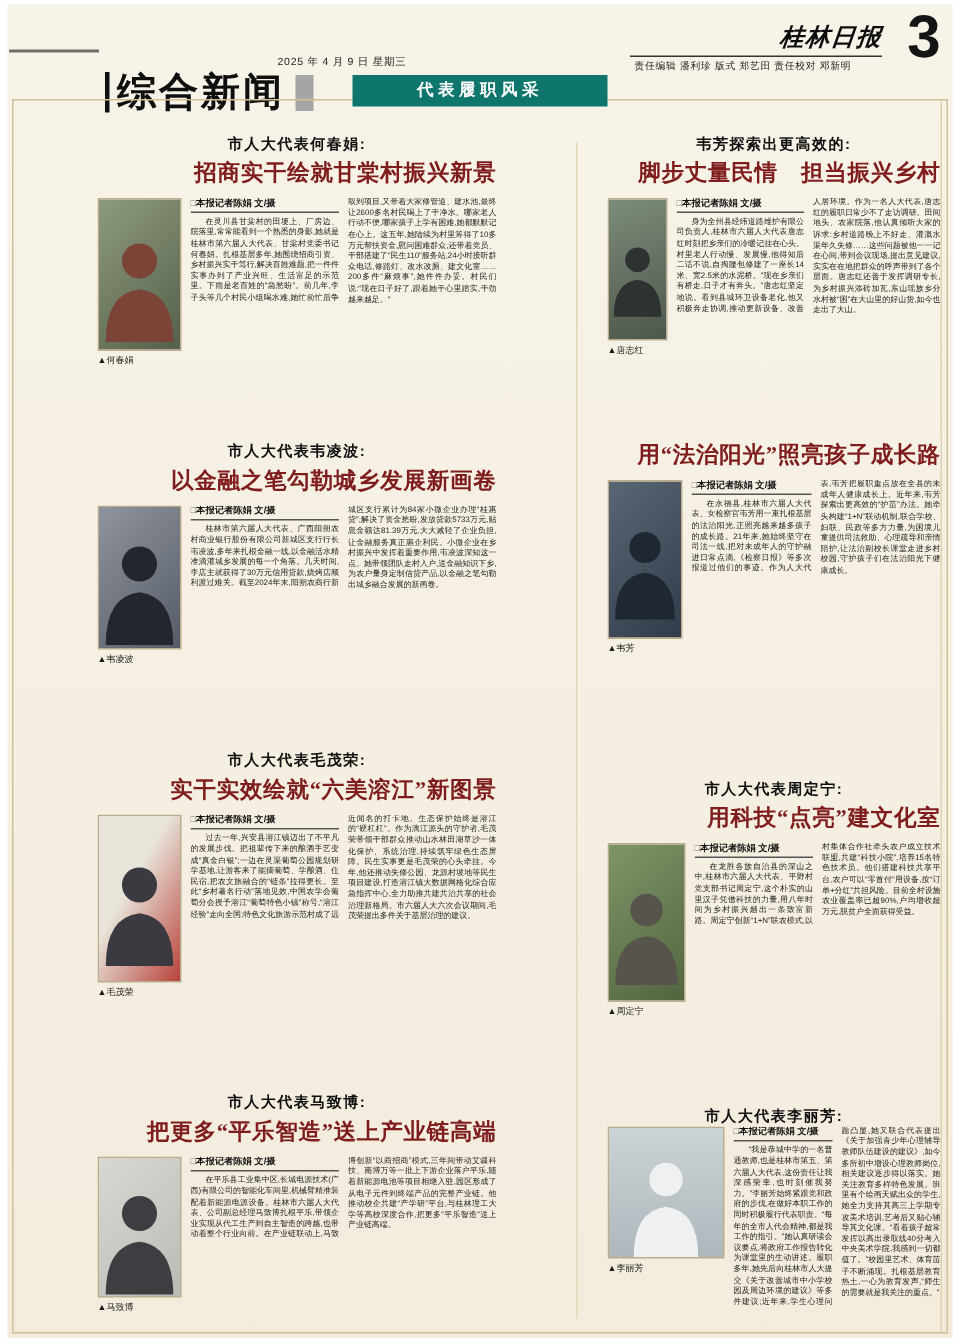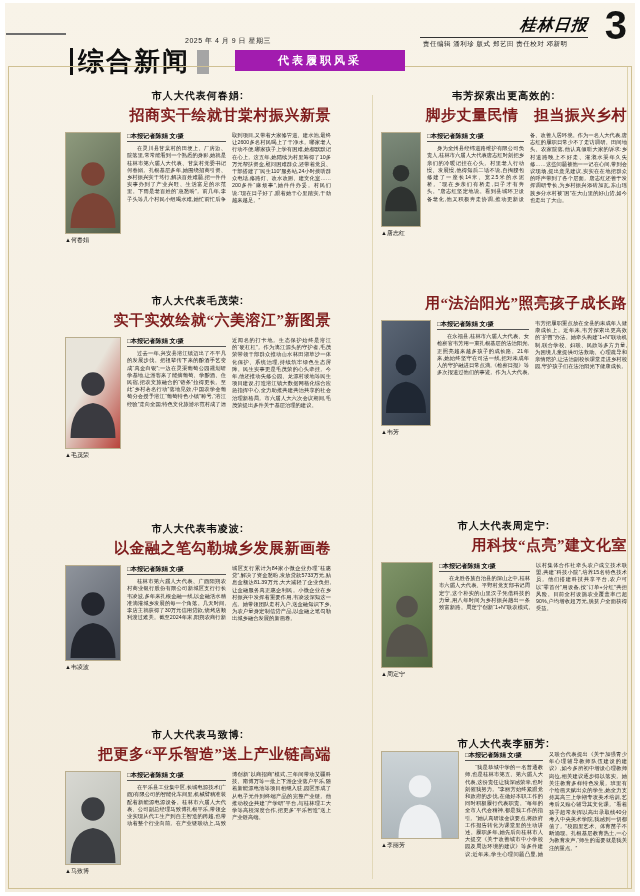--- a/index.html
+++ b/index.html
@@ -17,21 +17,21 @@
   .dateline { position:absolute; left:185px; top:36px; font-size:7px; color:#1d1d1d; letter-spacing:0.5px; }
   .masthead { position:absolute; right:52px; top:15px; font-size:16px; font-weight:900; font-style:italic; transform:skewX(-6deg); letter-spacing:1px; color:#0c0c0c; font-family:"Liberation Serif","DejaVu Serif",serif; }
   .pagenum { position:absolute; right:13px; top:5px; font-size:40px; font-weight:900; line-height:1; color:#141414; font-family:"Liberation Sans",sans-serif; }
   .h-rule-right { position:absolute; left:420px; top:37px; width:168px; height:1px; background:#333; }
   .staffline { position:absolute; left:423px; top:40px; font-size:6.5px; color:#1d1d1d; letter-spacing:0.5px; white-space:nowrap; }
 
   
   .banner { position:absolute; left:50%; transform:translateX(-50%); top:50px; width:170px; height:21px; line-height:21px; text-align:center; color:#fff; font-size:11px; font-weight:700; letter-spacing:3px; z-index:3; }
   .frame { position:absolute; left:8px; right:8px; top:66px; bottom:7px; border:1px solid #cfc093; }
   .frame-inner-right { position:absolute; top:0; bottom:0; right:3px; width:1px; background:#ddd2ac; }
-  .content { position:absolute; inset:0; padding:22px 4px 5px 56px; display:flex; }
+  .content { position:absolute; inset:0; padding:22px 4px 5px 56px; display:flex;gap:12px; }
   .col { display:flex; flex-direction:column; gap:10px; }
   .col-left { width:266px; }
   .gutter { width:50px; position:relative; flex:none; }
   .vrule { position:absolute; right:8px; top:6px; bottom:4px; width:1px; background:#e2d8b8; }
   .col-right { flex:1; }
 
   
   .art { overflow:hidden; display:flex; flex-direction:column; }
   .a-l1{height:195px}.a-l2{height:218px}.a-l3{height:196px}.a-l4{flex:1}
   .a-r1{height:192px}.a-r2{height:218px}.a-r3{height:208px}.a-r4{flex:1}
@@ -59,21 +59,21 @@
       <div class="section-title">综合新闻</div>
       <div class="gray-sq"></div>
     </div>
     <div class="dateline">2025 年 4 月 9 日  星期三</div>
     <div class="masthead">桂林日报</div>
     <div class="pagenum">3</div>
     <div class="h-rule-right"></div>
     <div class="staffline">责任编辑  潘利珍   版式  郑艺田   责任校对  邓新明</div>
   </div>
 
-  <div class="banner" style="background:#a21caf">代表履职风采</div>
+  <div class="banner" style="background:#0f766e">代表履职风采</div>
 
   <div class="frame">
     <div class="frame-inner-right"></div>
     <div class="content">
 
       <div class="col col-left">
 
         <article class="art a-l1">
           <div class="kicker">市人大代表何春娟:</div>
           <h2 class="headline">招商实干绘就甘棠村振兴新景</h2>
@@ -87,56 +87,56 @@
               </div>
               <div class="caption">▲何春娟</div>
             </div>
             <div class="text-cols">
               <div class="byline">□本报记者陈娟  文/摄</div>
               <p>在灵川县甘棠村的田埂上、厂房边、院落里,常常能看到一个熟悉的身影,她就是桂林市第六届人大代表、甘棠村党委书记何春娟。扎根基层多年,她围绕招商引资、乡村振兴实干笃行,解决百姓难题,把一件件实事办到了产业兴旺、生活富足的示范里。下雨是老百姓的“急愁盼”。前几年,李子头等几个村民小组喝水难,她忙前忙后争取到项目,又带着大家修管道、建水池,最终让2600多名村民喝上了干净水。哪家老人行动不便,哪家孩子上学有困难,她都默默记在心上。这五年,她陆续为村里筹得了10多万元帮扶资金,慰问困难群众,还带着党员、干部搭建了“民生110”服务站,24小时接听群众电话,修路灯、改水改厕、建文化室……200多件“麻烦事”,她件件办妥。村民们说:“现在日子好了,跟着她干心里踏实,干劲越来越足。”</p>
             </div>
           </div>
         </article>
 
+        <article class="art a-l3">
+          <div class="kicker">市人大代表韦凌波:</div>
+          <h2 class="headline">以金融之笔勾勒城乡发展新画卷</h2>
+          <div class="art-body">
+            <div class="photo-col">
+              <div class="photo" style="width:56px;height:96px;background:linear-gradient(135deg,#8f949c,#565c66);color:#23262e">
+                <svg viewBox="0 0 60 100">
+                    <circle cx="30" cy="40" r="13" fill="currentColor"></circle>
+                    <path d="M5 100 Q5 64 30 61 Q55 64 55 100 Z" fill="currentColor"></path>
+                  </svg>
+              </div>
+              <div class="caption">▲韦凌波</div>
+            </div>
+            <div class="text-cols">
+              <div class="byline">□本报记者陈娟  文/摄</div>
+              <p>桂林市第六届人大代表、广西阳朔农村商业银行股份有限公司新城区支行行长韦凌波,多年来扎根金融一线,以金融活水精准滴灌城乡发展的每一个角落。几天时间,李店主就获得了30万元信用贷款,烧烤店顺利渡过难关。截至2024年末,阳朔农商行新城区支行累计为84家小微企业办理“桂惠贷”,解决了资金愁盼,发放贷款5733万元,贴息金额达81.39万元,大大减轻了企业负担,让金融服务真正惠企利民。小微企业在乡村振兴中发挥着重要作用,韦凌波深知这一点。她带领团队走村入户,送金融知识下乡,为农户量身定制信贷产品,以金融之笔勾勒出城乡融合发展的新画卷。</p>
+            </div>
+          </div>
+        </article>
+
         <article class="art a-l2">
           <div class="kicker">市人大代表毛茂荣:</div>
           <h2 class="headline">实干实效绘就“六美溶江”新图景</h2>
           <div class="art-body">
             <div class="photo-col">
               <div class="photo" style="width:56px;height:112px;background:linear-gradient(120deg,#e8e4da 40%,#b8423a);color:#3a3a40">
                 <svg viewBox="0 0 60 100">
                     <circle cx="30" cy="40" r="13" fill="currentColor"></circle>
                     <path d="M5 100 Q5 64 30 61 Q55 64 55 100 Z" fill="currentColor"></path>
                   </svg>
               </div>
               <div class="caption">▲毛茂荣</div>
             </div>
             <div class="text-cols">
               <div class="byline">□本报记者陈娟  文/摄</div>
               <p>过去一年,兴安县溶江镇迈出了不平凡的发展步伐。把祖辈传下来的酿酒手艺变成“真金白银”;一边在灵渠葡萄公园规划研学基地,让游客来了能摘葡萄、学酿酒、住民宿,把农文旅融合的“链条”拉得更长。至此“乡村著名行动”落地见效,中国农学会葡萄分会授予溶江“葡萄特色小镇”称号,“溶江经验”走向全国;特色文化旅游示范村成了远近闻名的打卡地。生态保护始终是溶江的“硬杠杠”。作为漓江源头的守护者,毛茂荣带领干部群众推动山水林田湖草沙一体化保护、系统治理,持续筑牢绿色生态屏障。民生实事更是毛茂荣的心头牵挂。今年,他还推动失修公园、龙源村坡地等民生项目建设,打造溶江镇大数据网格化综合应急指挥中心,全力助推共建共治共享的社会治理新格局。市六届人大六次会议期间,毛茂荣提出多件关于基层治理的建议。</p>
-            </div>
-          </div>
-        </article>
-
-        <article class="art a-l3">
-          <div class="kicker">市人大代表韦凌波:</div>
-          <h2 class="headline">以金融之笔勾勒城乡发展新画卷</h2>
-          <div class="art-body">
-            <div class="photo-col">
-              <div class="photo" style="width:56px;height:96px;background:linear-gradient(135deg,#8f949c,#565c66);color:#23262e">
-                <svg viewBox="0 0 60 100">
-                    <circle cx="30" cy="40" r="13" fill="currentColor"></circle>
-                    <path d="M5 100 Q5 64 30 61 Q55 64 55 100 Z" fill="currentColor"></path>
-                  </svg>
-              </div>
-              <div class="caption">▲韦凌波</div>
-            </div>
-            <div class="text-cols">
-              <div class="byline">□本报记者陈娟  文/摄</div>
-              <p>桂林市第六届人大代表、广西阳朔农村商业银行股份有限公司新城区支行行长韦凌波,多年来扎根金融一线,以金融活水精准滴灌城乡发展的每一个角落。几天时间,李店主就获得了30万元信用贷款,烧烤店顺利渡过难关。截至2024年末,阳朔农商行新城区支行累计为84家小微企业办理“桂惠贷”,解决了资金愁盼,发放贷款5733万元,贴息金额达81.39万元,大大减轻了企业负担,让金融服务真正惠企利民。小微企业在乡村振兴中发挥着重要作用,韦凌波深知这一点。她带领团队走村入户,送金融知识下乡,为农户量身定制信贷产品,以金融之笔勾勒出城乡融合发展的新画卷。</p>
             </div>
           </div>
         </article>
 
         <article class="art a-l4">
           <div class="kicker">市人大代表马致博:</div>
           <h2 class="headline">把更多“平乐智造”送上产业链高端</h2>
           <div class="art-body">
             <div class="photo-col">
               <div class="photo" style="width:56px;height:94px;background:linear-gradient(135deg,#d8d8d2,#b9bcb4);color:#3c3e42">

